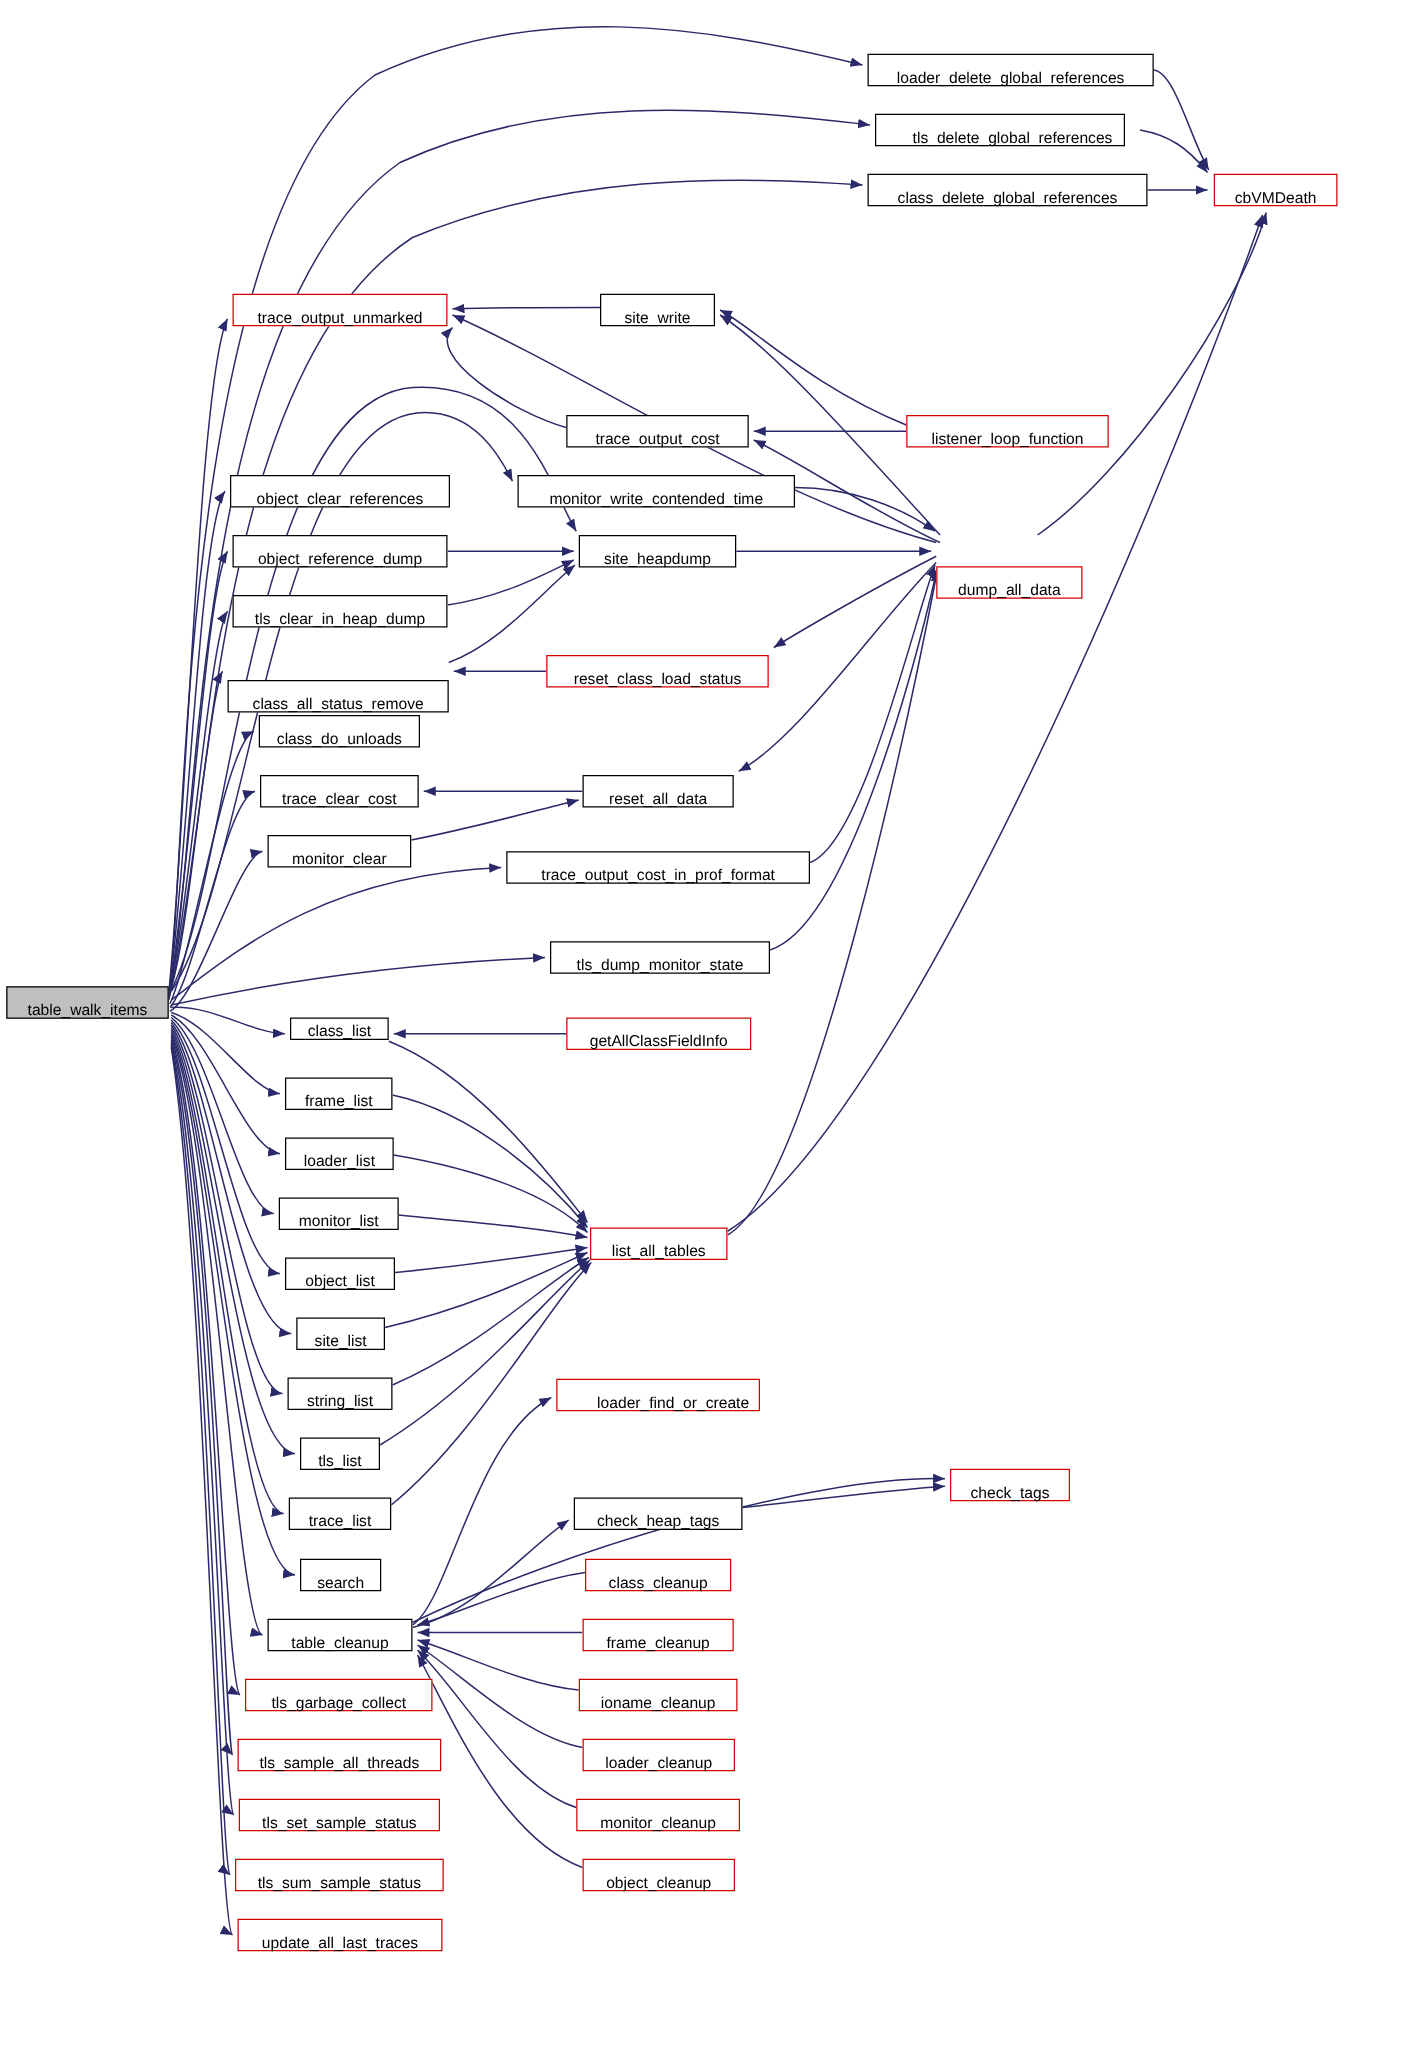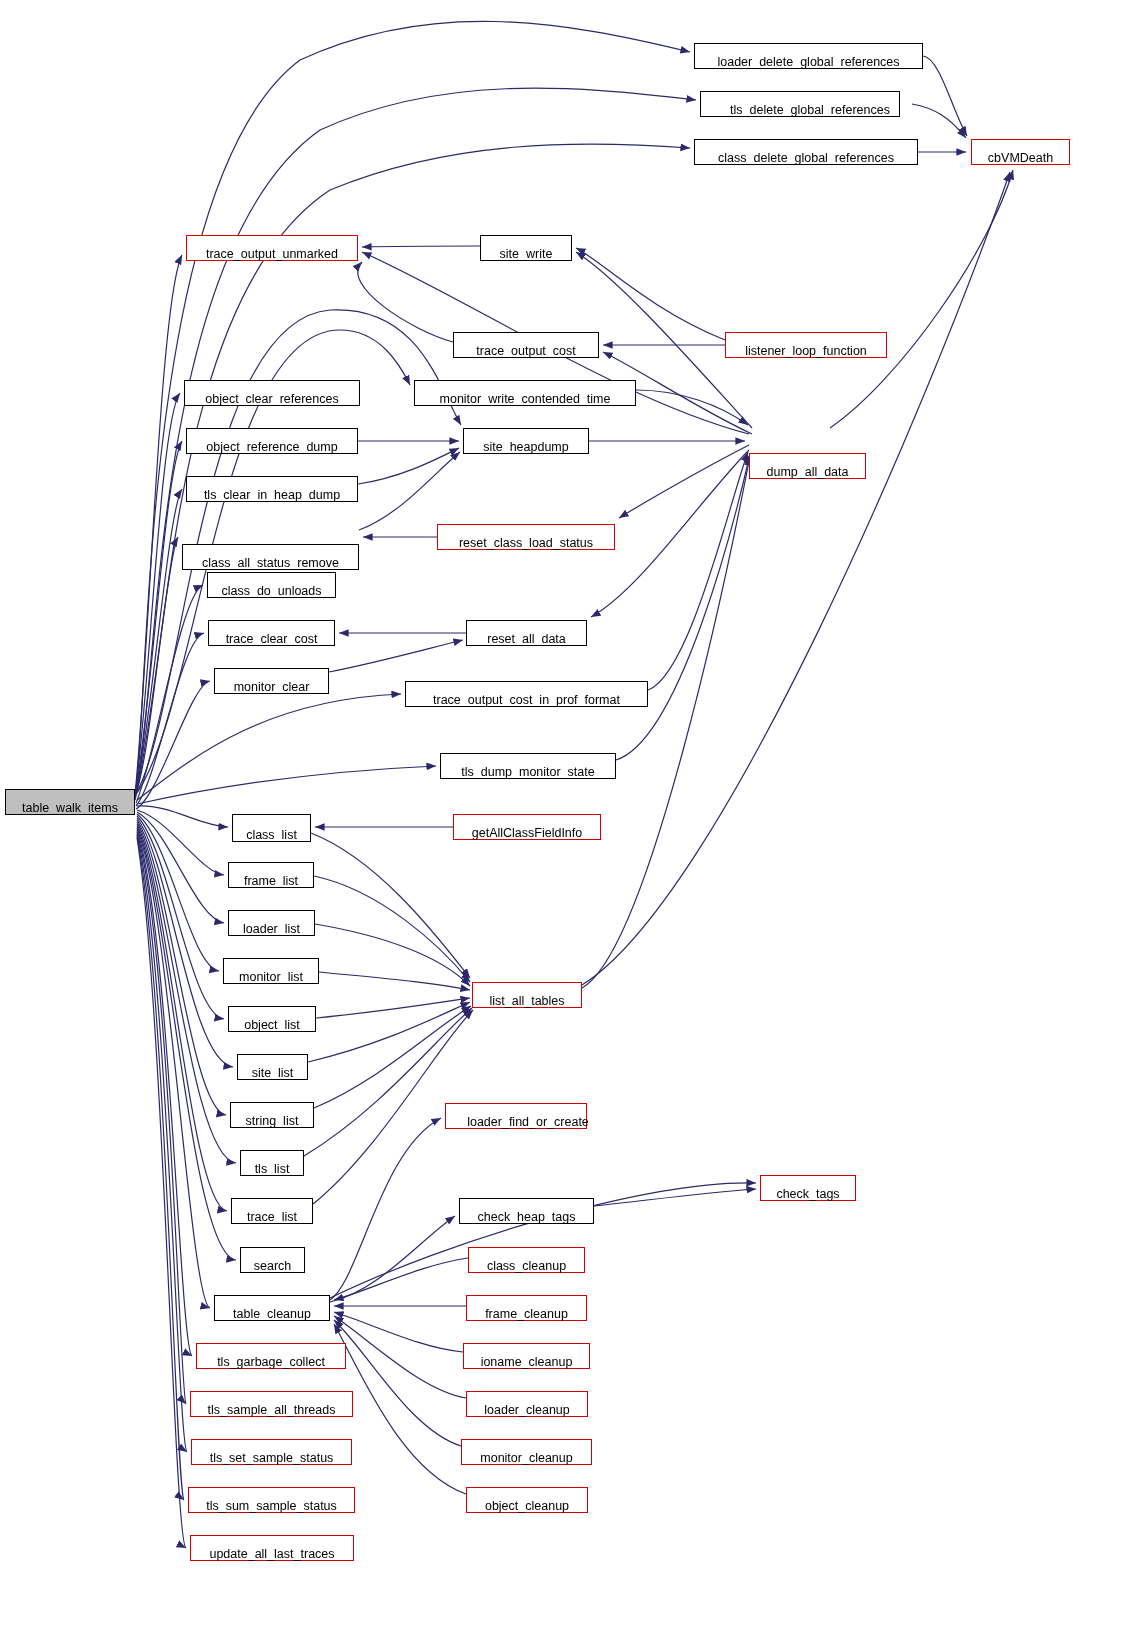--- a/index.html
+++ b/index.html
@@ -221,21 +221,21 @@
     </div>
   <div class="node" style="left:214px;top:668px;width:115px;height:26px;">
       <span class="lbl">monitor_clear</span>
     </div>
   <div class="node" style="left:405px;top:681px;width:243px;height:26px;">
       <span class="lbl">trace_output_cost_in_prof_format</span>
     </div>
   <div class="node" style="left:440px;top:753px;width:176px;height:26px;">
       <span class="lbl">tls_dump_monitor_state</span>
     </div>
-  <div class="node" style="left:232px;top:814px;width:79px;height:28px;">
+  <div class="node" style="left:232px;top:814px;width:79px;height:18px;">
       <span class="lbl">class_list</span>
     </div>
   <div class="node red" style="left:453px;top:814px;width:148px;height:26px;">
       <span class="lbl">getAllClassFieldInfo</span>
     </div>
   <div class="node" style="left:228px;top:862px;width:86px;height:26px;">
       <span class="lbl">frame_list</span>
     </div>
   <div class="node" style="left:228px;top:910px;width:87px;height:26px;">
       <span class="lbl">loader_list</span>
@@ -257,21 +257,21 @@
     </div>
   <div class="node" style="left:240px;top:1150px;width:64px;height:26px;">
       <span class="lbl">tls_list</span>
     </div>
   <div class="node" style="left:231px;top:1198px;width:82px;height:26px;">
       <span class="lbl">trace_list</span>
     </div>
   <div class="node" style="left:240px;top:1247px;width:65px;height:26px;">
       <span class="lbl">search</span>
     </div>
-  <div class="node red" style="left:445px;top:1103px;width:142px;height:26px;padding-left:24px;">
+  <div class="node red" style="left:445px;top:1103px;width:163px;height:26px;padding-left:24px;">
       <span class="lbl">loader_find_or_create</span>
     </div>
   <div class="node" style="left:459px;top:1198px;width:135px;height:26px;">
       <span class="lbl">check_heap_tags</span>
     </div>
   <div class="node red" style="left:760px;top:1175px;width:96px;height:26px;">
       <span class="lbl">check_tags</span>
     </div>
   <div class="node red" style="left:468px;top:1247px;width:117px;height:26px;">
       <span class="lbl">class_cleanup</span>

